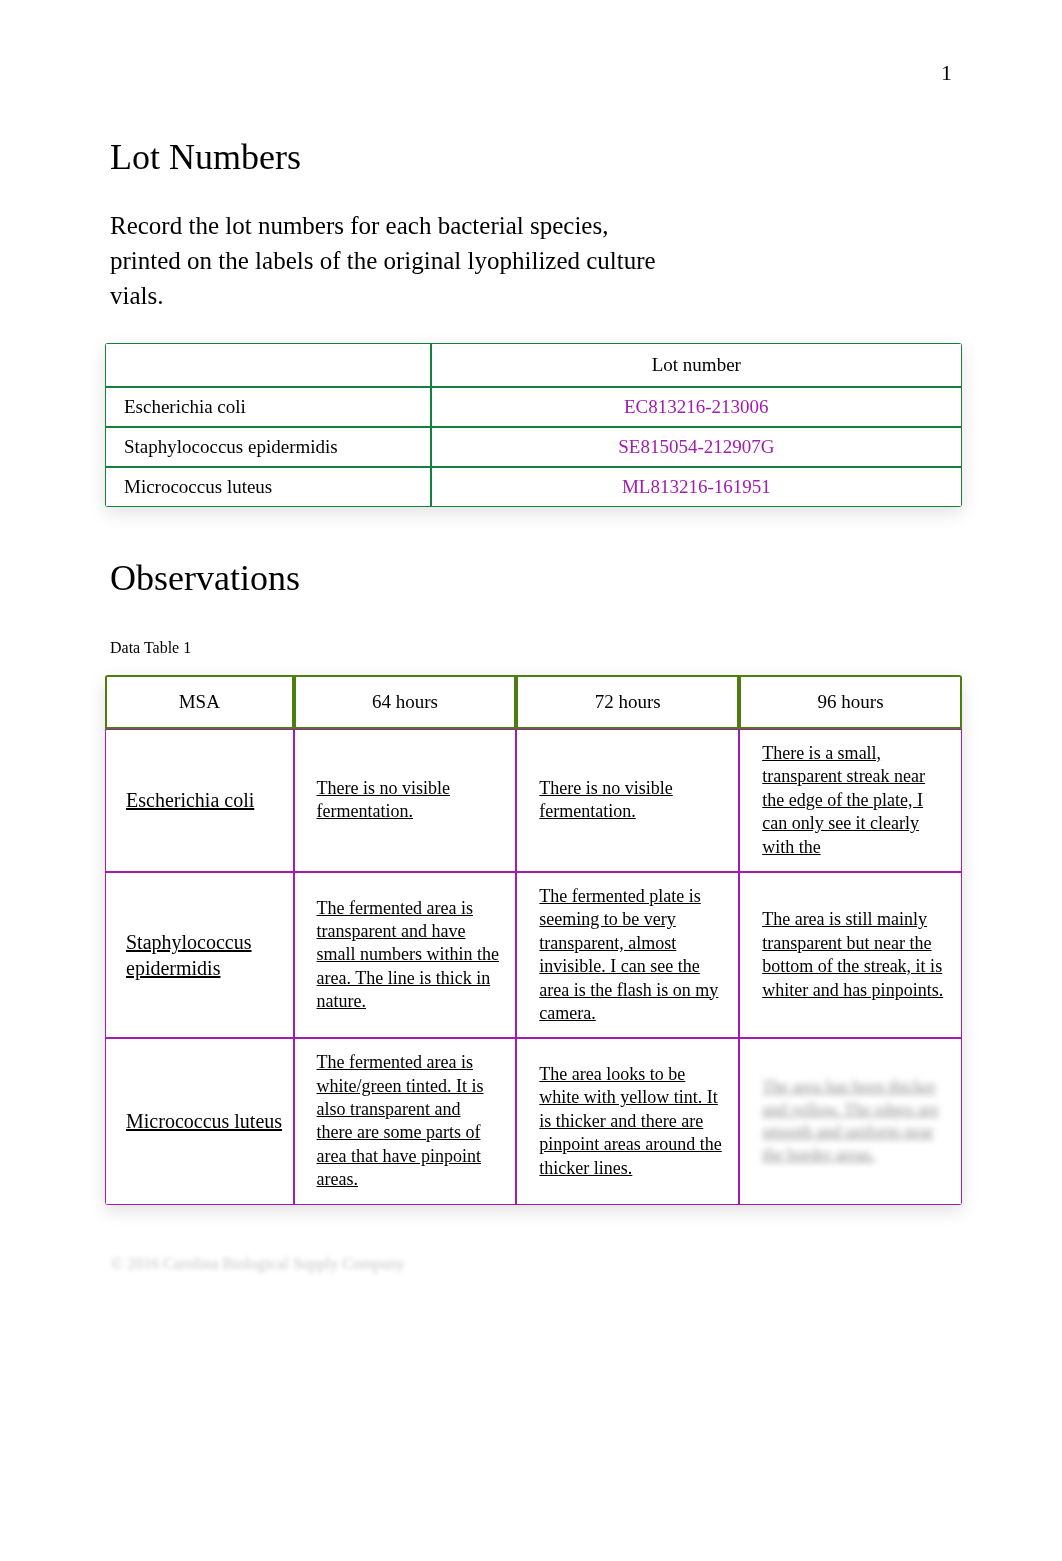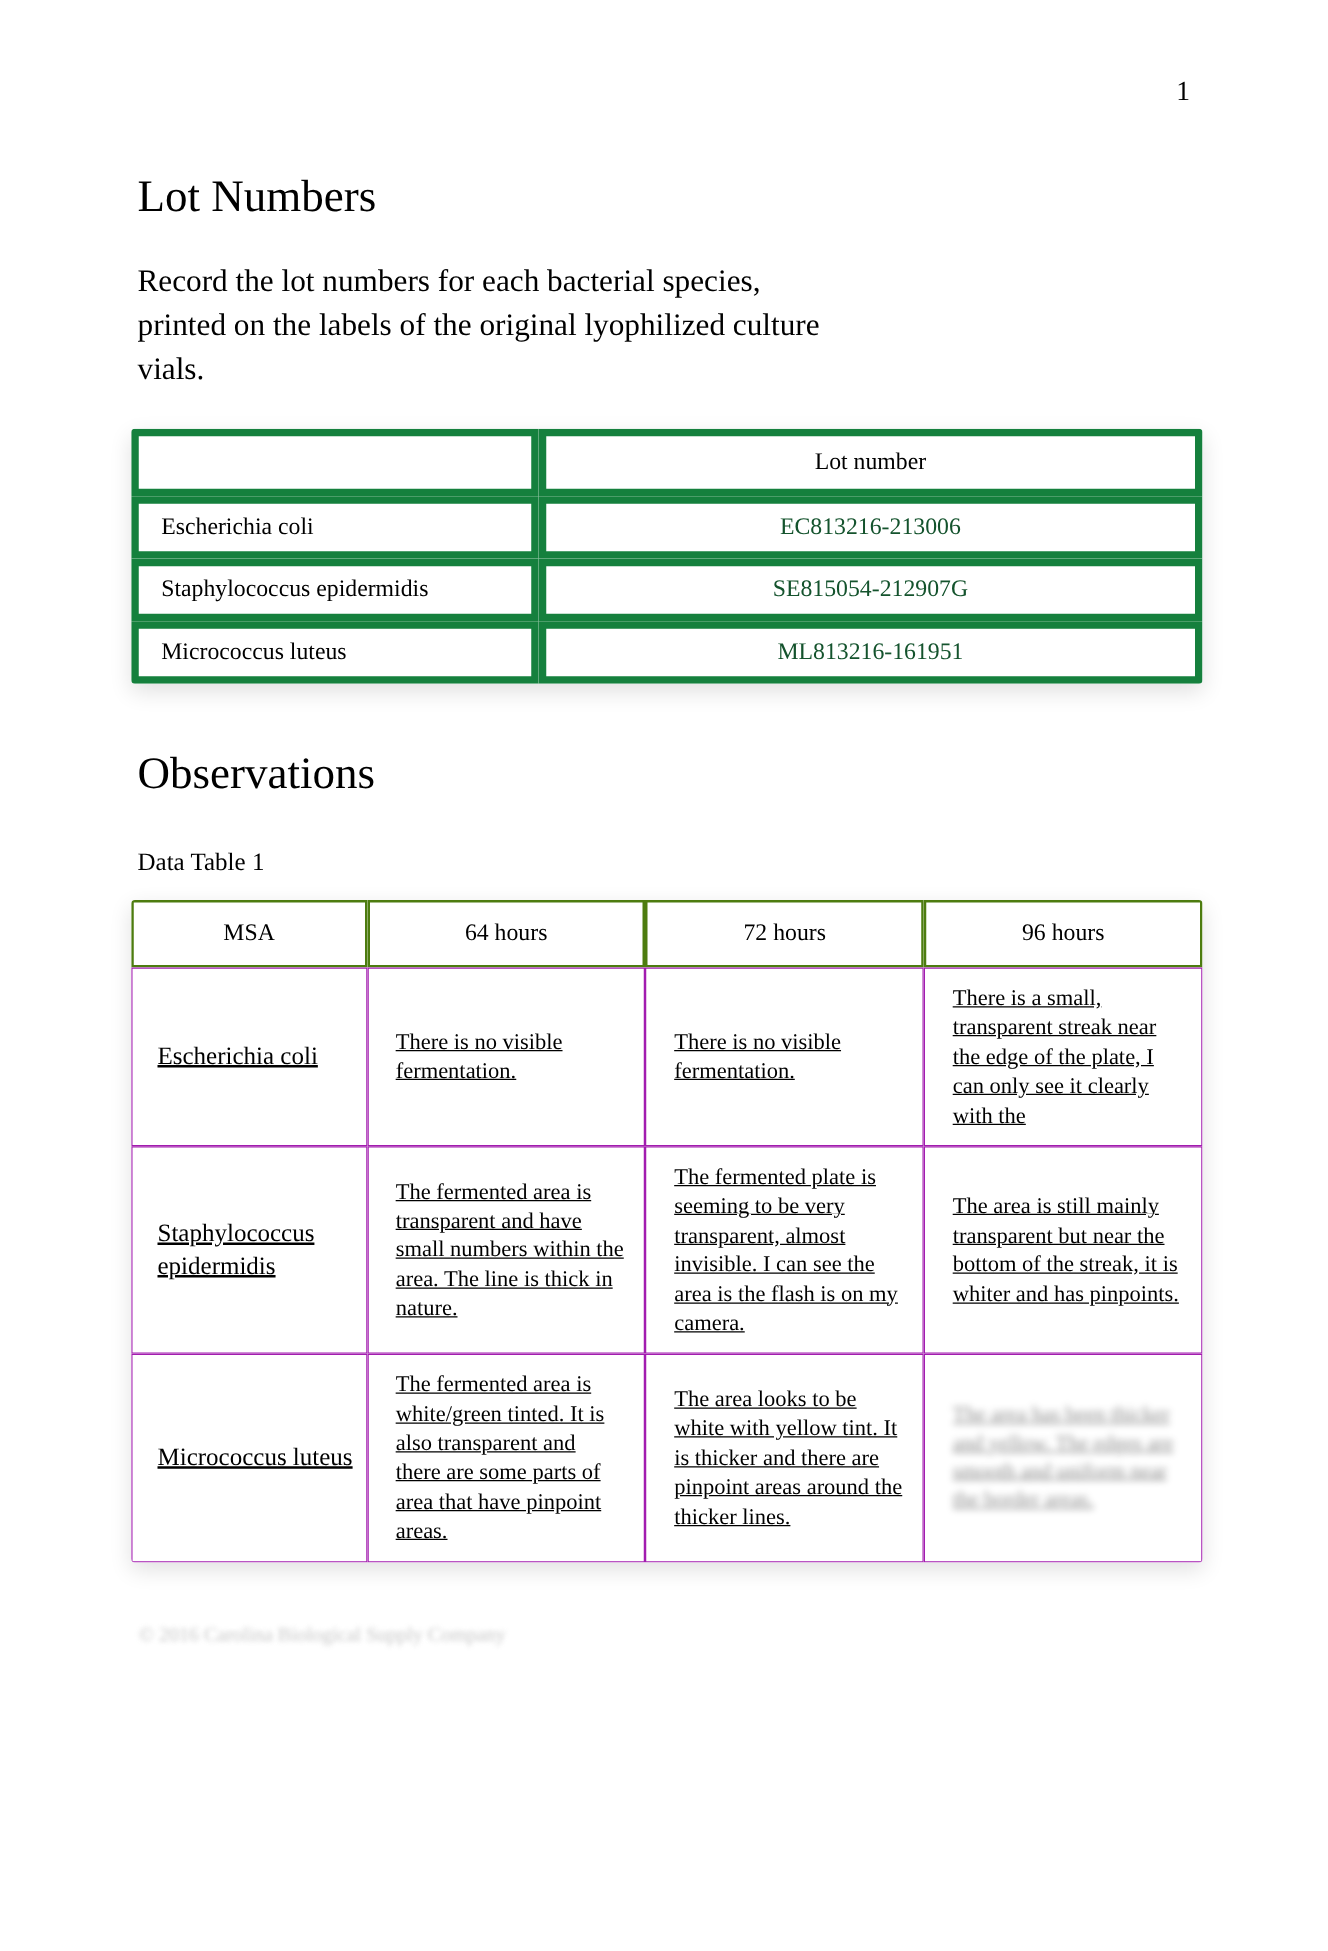--- a/index.html
+++ b/index.html
@@ -48,37 +48,37 @@
     td, th {
       font-size: 19px;
       font-weight: normal;
       text-align: left;
       vertical-align: top;
       padding: 8px 16px;
       background: #fff;
     }
     
     .lot-table td, .lot-table th {
-      border: 6px solid #15803d;
+      border: 1px solid #15803d;
     }
     .lot-table th.lot-header {
       text-align: center;
       padding: 10px 16px;
     }
     .lot-table td.species-cell {
       width: 38%;
       padding-left: 18px;
     }
     .lot-table td.lot-cell {
       text-align: center;
-      color: #14532d;
+      color: #a21caf;
     }
     
     .subheading {
-      font-size: 20px;
+      font-size: 16px;
       margin: 40px 0 18px 5px;
     }
     .data-table th {
       text-align: center;
       padding: 14px 10px;
       border: 2px solid #4d7c0f;
       font-weight: normal;
     }
     .data-table td {
       border: 1px solid #a21caf;

